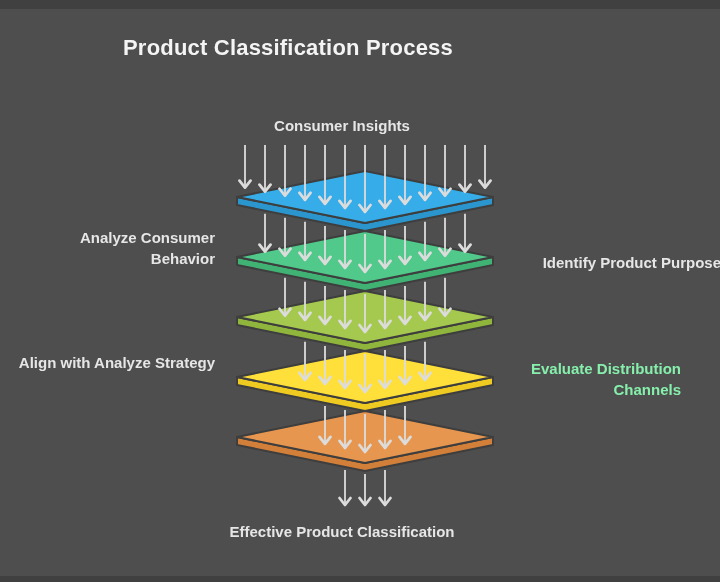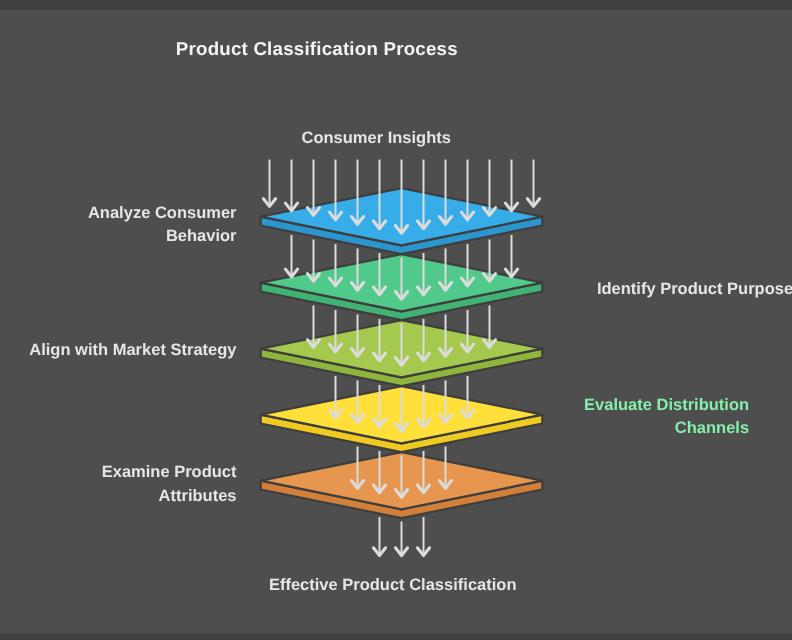--- a/index.html
+++ b/index.html
@@ -8,33 +8,33 @@
     width:720px;height:582px;
     background:#4E4E4E;
     overflow:hidden;
     font-family:"Liberation Sans", sans-serif;
   }
   .edge-strip{position:absolute;left:0;width:720px;}
   .edge-strip.top{top:0;height:9px;}
   .edge-strip.bottom{bottom:0;height:6px;}
   .title{
     position:absolute;left:0;top:35px;width:576px;
-    text-align:center;font-size:17px;font-weight:700;
+    text-align:center;font-size:22px;font-weight:700;
     letter-spacing:.2px;
   }
   .flow-label{
     position:absolute;left:0;width:684px;text-align:center;
     font-size:15px;font-weight:600;
   }
   .flow-label.input{top:117px;}
-  .flow-label.output{top:523px;margin-left:15px;}
+  .flow-label.output{top:523px;}
   .layer-label{
     position:absolute;font-size:15px;font-weight:600;line-height:21px;
   }
-  .layer-label.left{text-align:right;}
+  .layer-label.left{text-align:right;margin-top:44px;}
   .layer-label.right{text-align:right;}
   #lbl0{left:55px;top:183px;width:160px;}
   #lbl1{left:511px;top:252px;width:210px;}
   #lbl2{left:15px;top:308px;width:200px;}
   #lbl3{left:511px;top:358px;width:170px;}
   #lbl4{left:55px;top:419px;width:160px;}
   svg{position:absolute;left:0;top:0;}
 </style>
 </head>
 <body>
@@ -67,18 +67,17 @@
       <path d="M345,469.9375 L345,504 M365,474 L365,504 M385,469.9375 L385,504 " fill="none" stroke="#DCDCDC" stroke-width="1.8"></path>
       <path d="M339.5,498 L345,505 L350.5,498 M359.5,498 L365,505 L370.5,498 M379.5,498 L385,505 L390.5,498 " fill="none" stroke="#DCDCDC" stroke-width="2.8" stroke-linecap="round" stroke-linejoin="round"></path>
     </svg>
 
   <div class="title" style="color: rgb(244, 244, 244);">Product Classification Process</div>
 
   <div class="flow-label input" style="color: rgb(230, 230, 230);">Consumer Insights</div>
 
   <div class="layer-label left" id="lbl0" style="color: rgb(230, 230, 230);">Analyze Consumer Behavior</div>
   <div class="layer-label right" id="lbl1" style="color: rgb(230, 230, 230);">Identify Product Purpose</div>
-  <div class="layer-label left" id="lbl2" style="color: rgb(230, 230, 230);">Align with Market Strategy</div>
+  <div class="layer-label left" id="lbl2" style="color: rgb(230, 230, 230);">Align with Analyze Strategy</div>
   <div class="layer-label right" id="lbl3" style="color: #86efac;">Evaluate Distribution Channels</div>
-  <div class="layer-label left" id="lbl4" style="color: rgb(230, 230, 230);">Examine Product Attributes</div>
 
   <div class="flow-label output" style="color: rgb(230, 230, 230);">Effective Product Classification</div>
 </div>
 
 </body></html>

